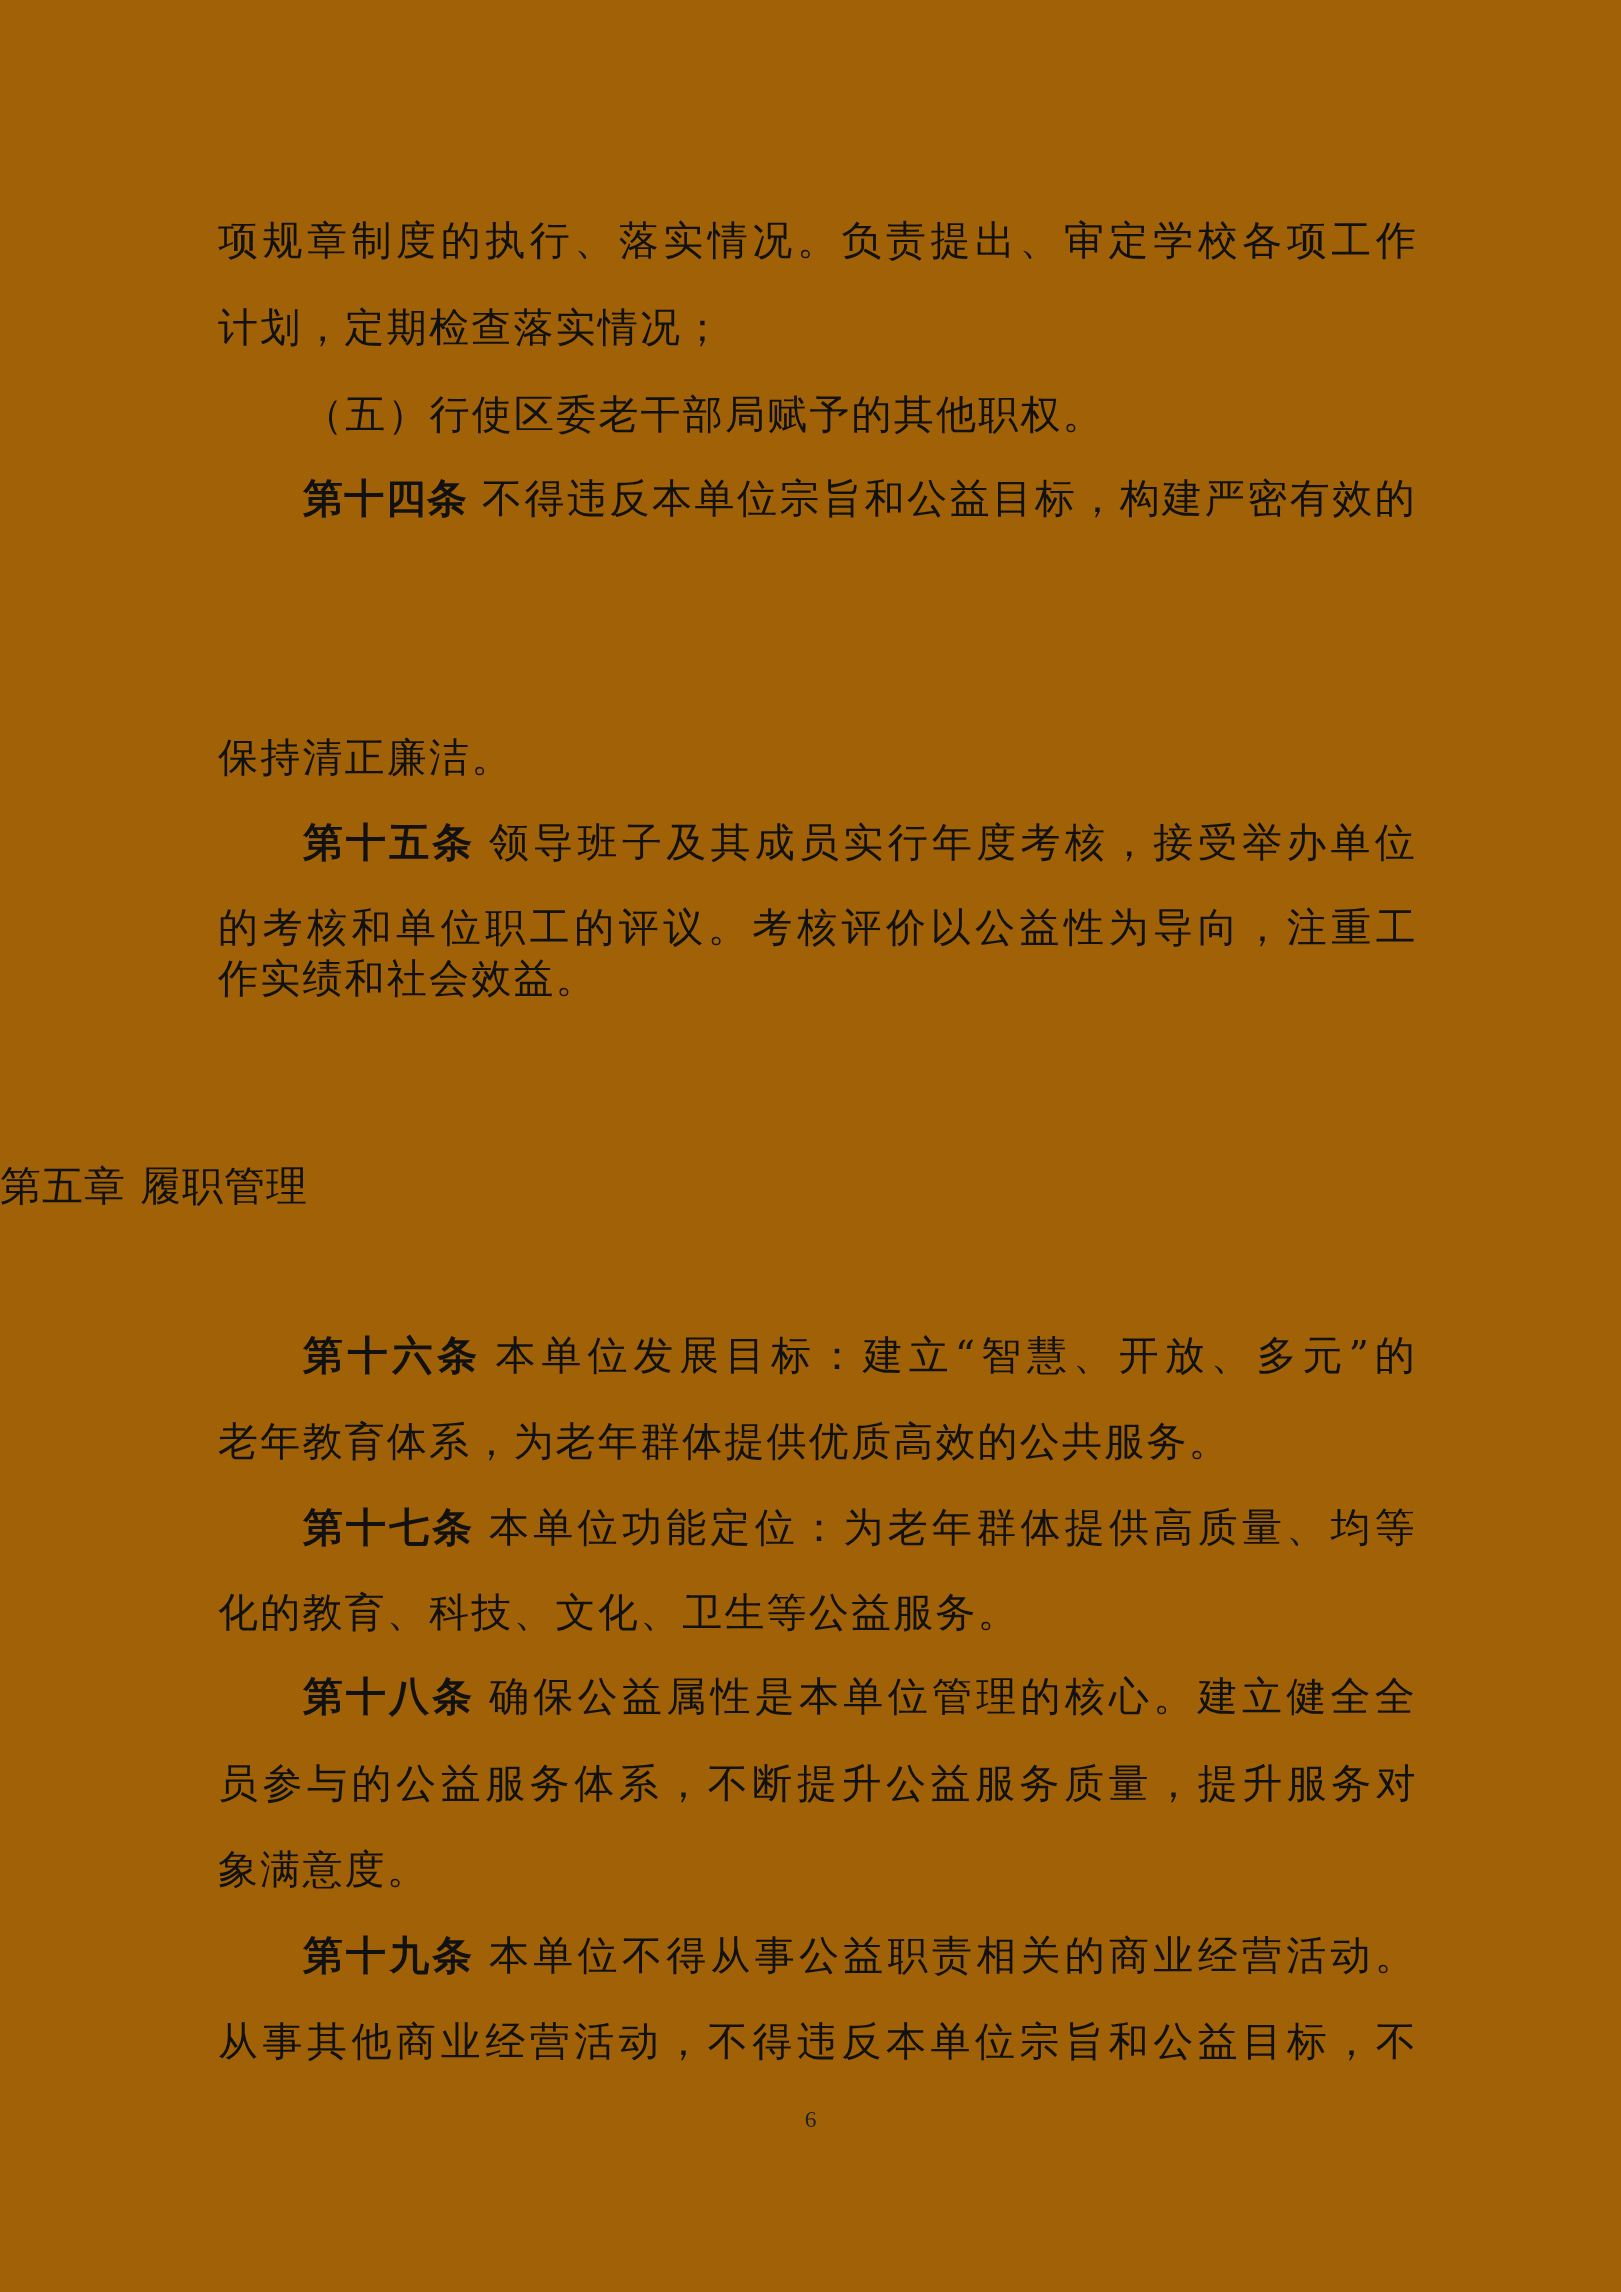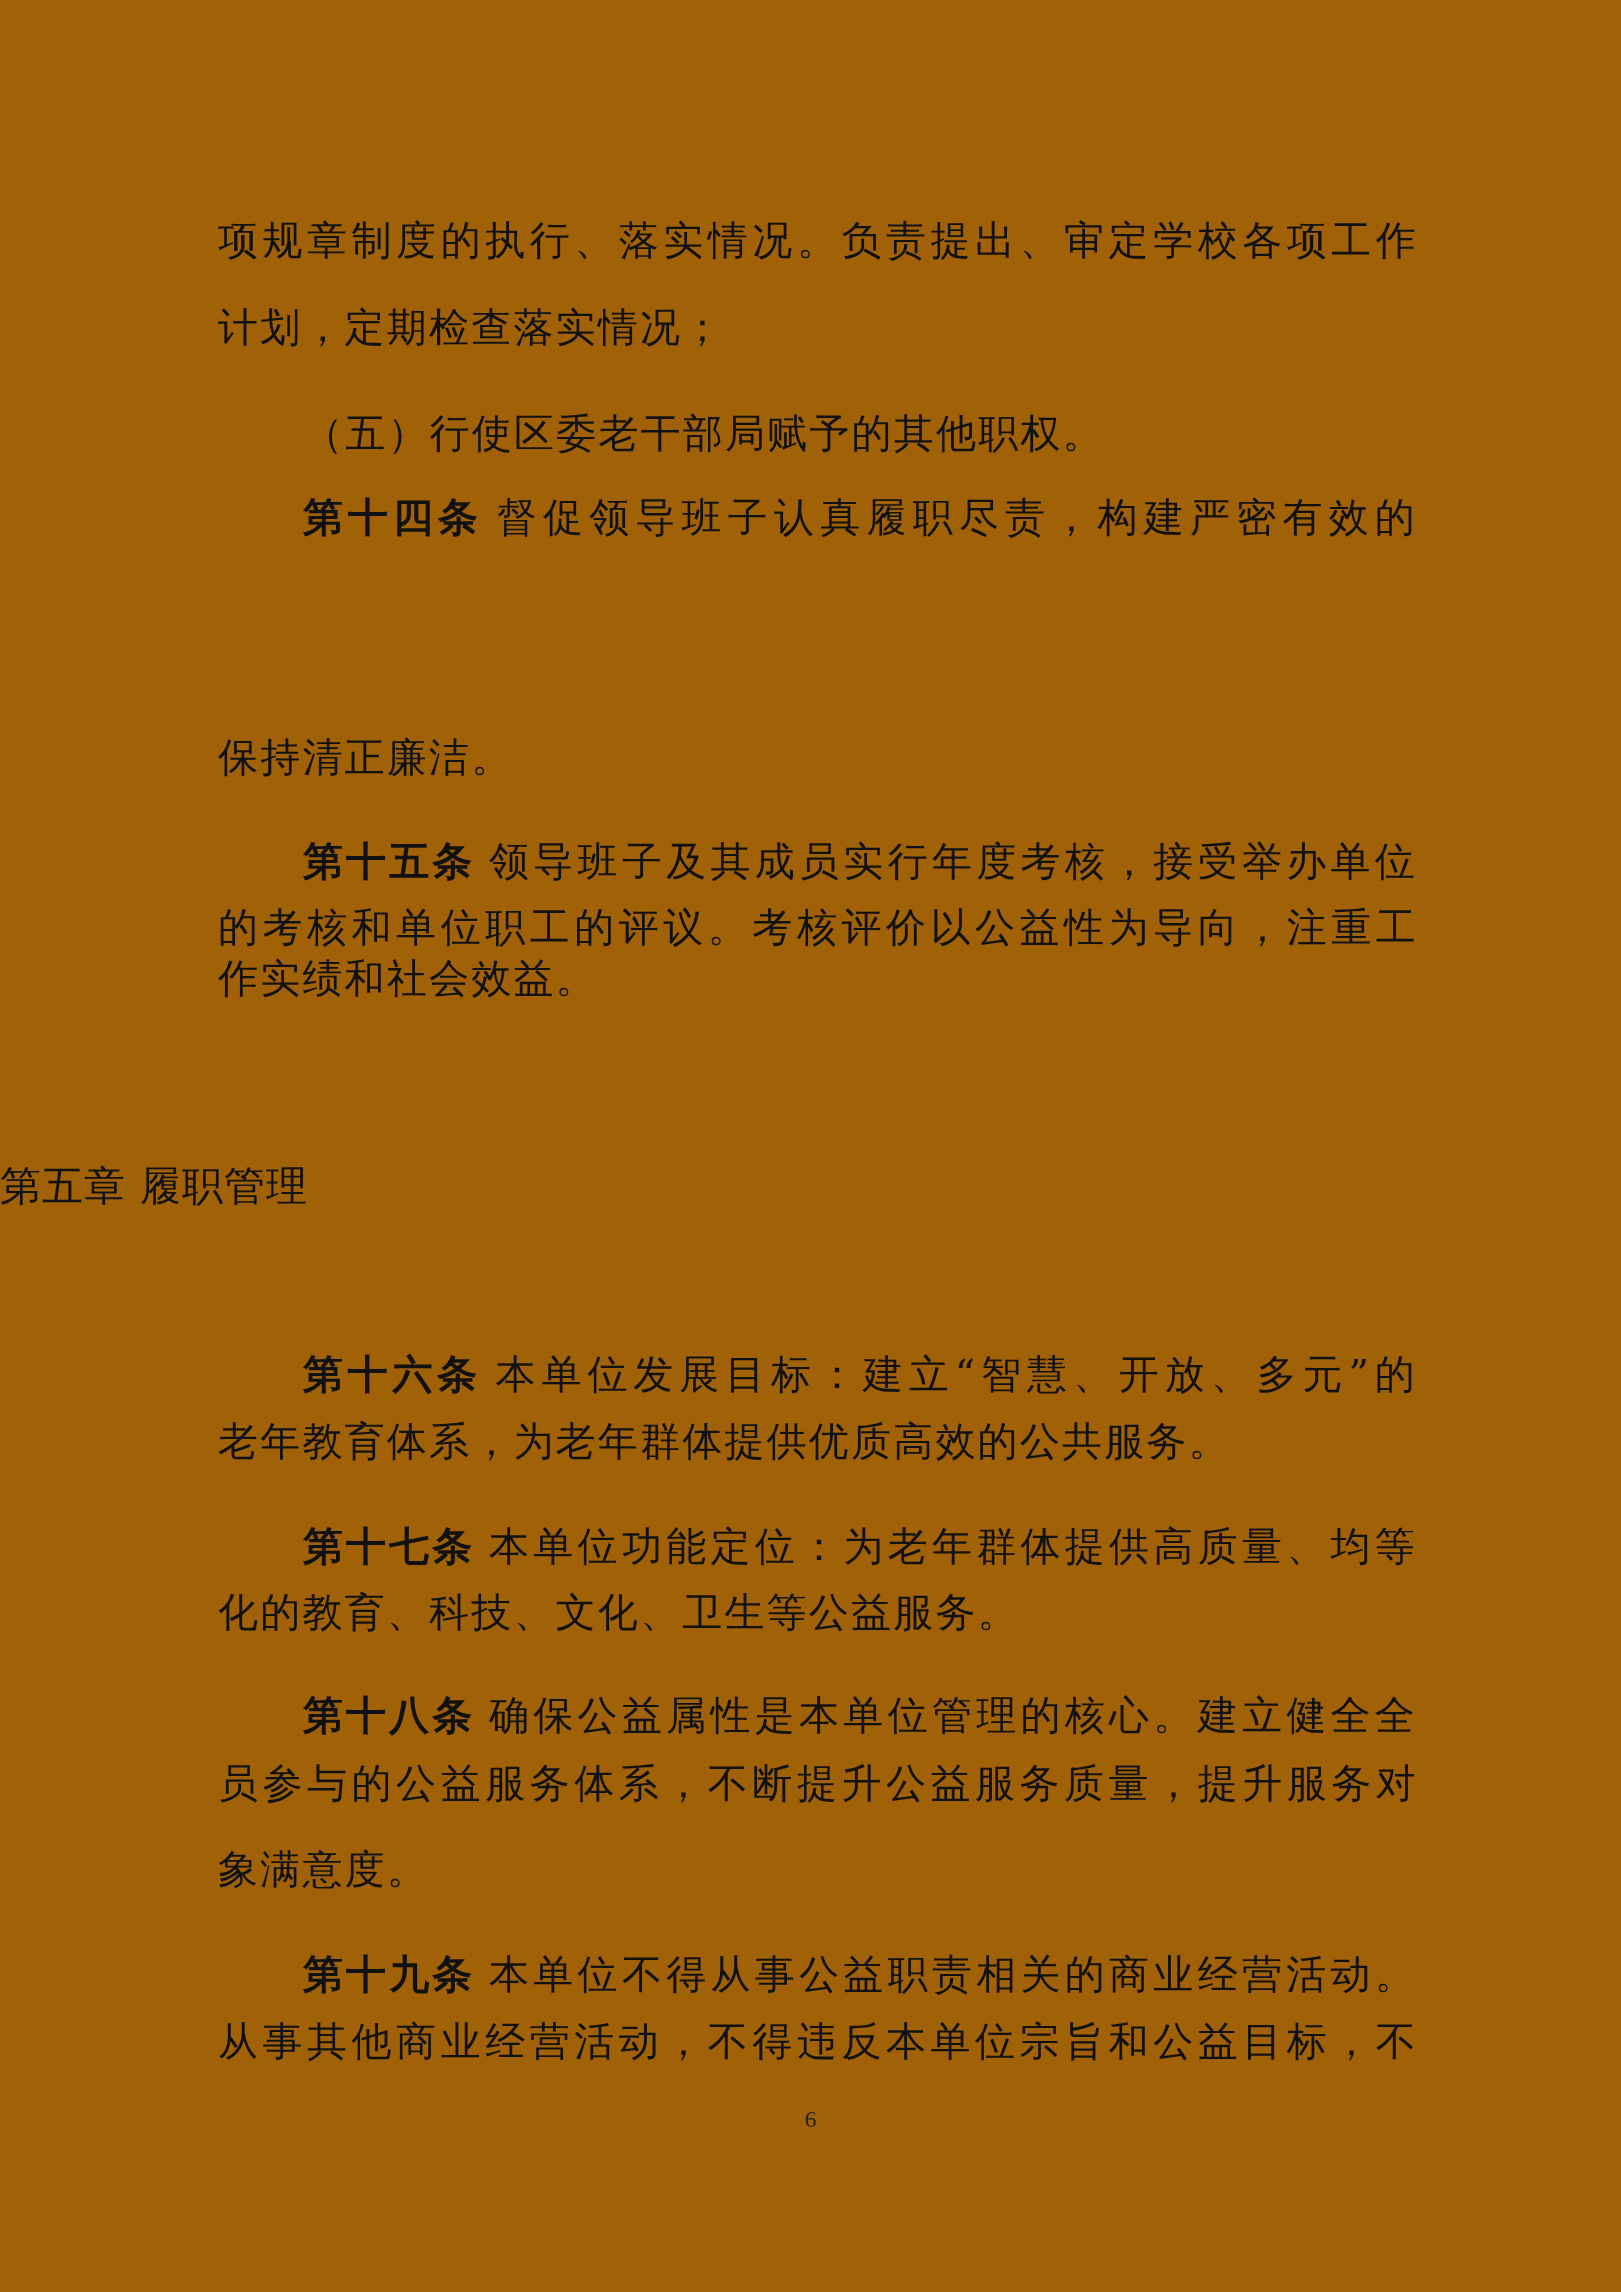--- a/index.html
+++ b/index.html
@@ -13,21 +13,21 @@
     line-height: 59px;
     font-family: "DejaVu Serif", "Liberation Serif", serif;
     font-size: 40px;
     color: #111111;
     white-space: nowrap;
     letter-spacing: 2.2px;
     text-align: justify;
     text-align-last: justify;
   }
   .line.last { text-align-last: left; }
-  .line.indent { left: 303px; width: 1114px; margin-top: 19px; }
+  .line.indent { left: 303px; width: 1114px; }
   .art { font-family: "DejaVu Sans", "Liberation Sans", sans-serif; font-weight: bold; letter-spacing: 1px; margin-right: 13.7px; }
   .heading {
     position: absolute;
     left: 0; width: 1621px;
     top: 1157px; height: 59px; line-height: 59px;
     text-align: left;
     font-family: "DejaVu Sans", "Liberation Sans", sans-serif;
     font-size: 41px;
     color: #111111;
     letter-spacing: 1px;
@@ -45,21 +45,21 @@
 </head>
 <body>
 
 <div class="page">
 
   <div class="line" style="top:211px">项规章制度的执行、落实情况。负责提出、审定学校各项工作</div>
   <div class="line last" style="top:298px">计划，定期检查落实情况；</div>
   <div class="line indent last" style="top:385px">（五）行使区委老干部局赋予的其他职权。</div>
 
   <div class="line indent" style="top:469px">
-    <span class="art">第十四条</span><span>督促领导班子认真履职尽责，构建严密有效的</span>
+    <span class="art">第十四条</span><span>不得违反本单位宗旨和公益目标，构建严密有效的</span>
   </div>
   <div class="line last" style="top:728px">保持清正廉洁。</div>
 
   <div class="line indent" style="top:813px">
     <span class="art">第十五条</span><span>领导班子及其成员实行年度考核，接受举办单位</span>
   </div>
   <div class="line" style="top:898px">的考核和单位职工的评议。考核评价以公益性为导向，注重工</div>
   <div class="line last" style="top:949px">作实绩和社会效益。</div>
 
   <div class="heading">第五章  履职管理</div>

